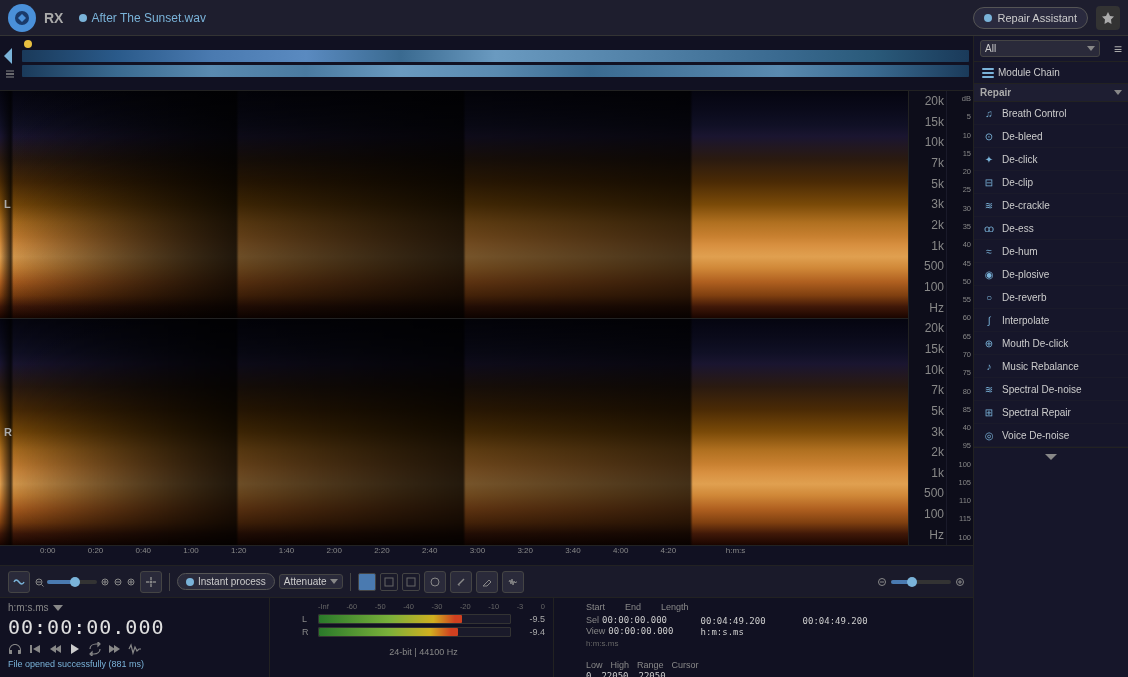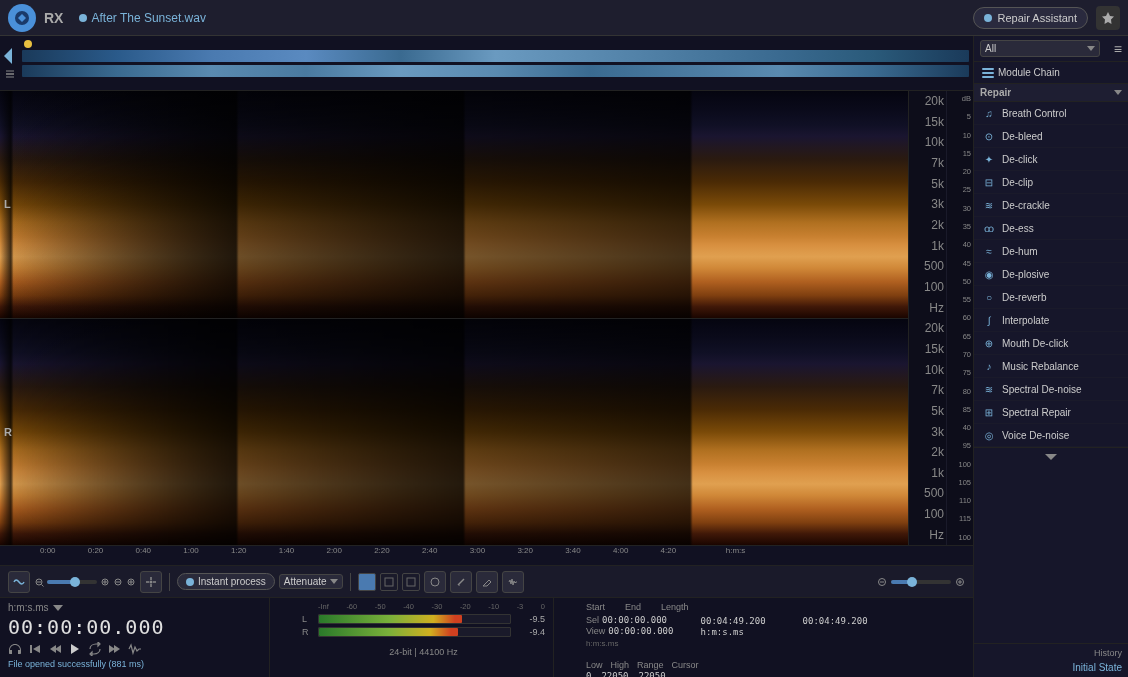--- a/index.html
+++ b/index.html
@@ -567,19 +567,15 @@
       </div>
     </div>
 
 
     <div style="display:flex; justify-content:center; padding:4px; border-top:1px solid #222;">
       <svg width="12" height="8" viewBox="0 0 12 8" fill="#888" style="cursor:pointer;">
           <path d="M0 2 L6 8 L12 2"></path>
         </svg>
     </div>
 
-    <div id="history-section" style="padding:4px 6px; border-top:1px solid #222; margin-top:auto;">
-      <div id="history-title" style="font-size:9px; color:#888; text-align:right; margin-bottom:4px;">History</div>
-      <div id="history-item" style="font-size:10px; color:#7ab3d9; cursor:pointer; text-align:right;">Initial State</div>
-    </div>
   </div>
 
 </div>
 
 </body></html>

